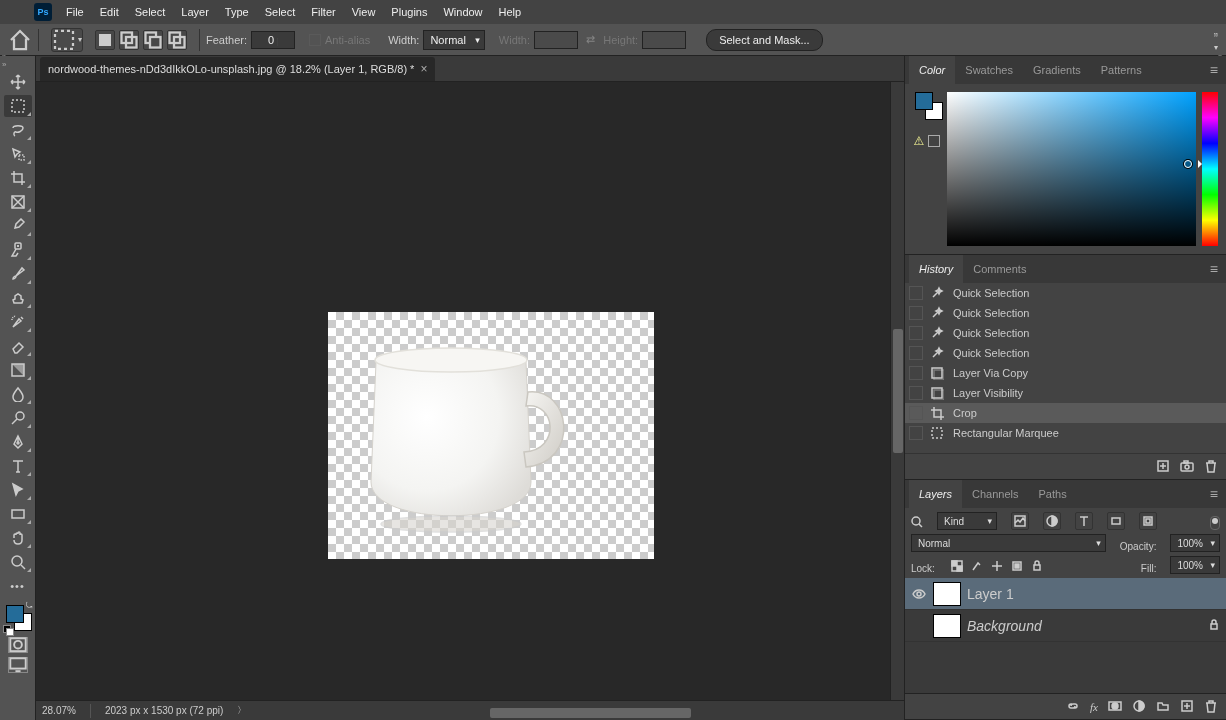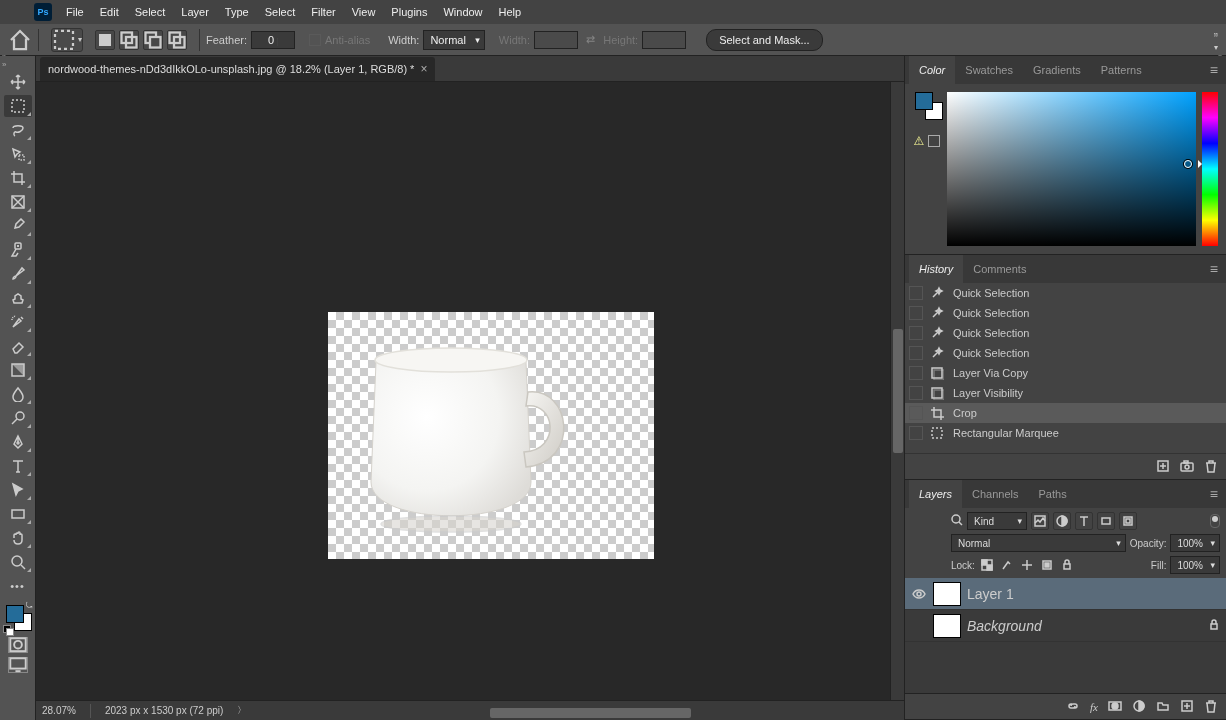--- a/index.html
+++ b/index.html
@@ -95,21 +95,21 @@
 .history-body { height:170px; overflow:auto; position:relative;}
 .history-item { height:20px; display:flex; align-items:center; padding-left:24px; gap:8px; color:#ccc;}
 .history-item .visbox { width:14px;height:14px;border:1px solid #555;position:absolute;left:4px;}
 .history-item.active { background:#5a5a5a;}
 .history-item .icon { width:16px;height:16px;display:flex;align-items:center;justify-content:center;}
 .history-footer { height:26px; display:flex; justify-content:flex-end; align-items:center; gap:10px; padding:0 8px; border-top:1px solid #333;}
 .history-footer svg { width:14px;height:14px;}
 
 .layers-body { flex:1; display:flex; flex-direction:column;}
 .layers-controls { padding:4px 6px; display:flex; flex-direction:column; gap:4px;}
-.layers-row { display:flex; align-items:center; gap:4px; font-size:10px; color:#ccc;margin-left:40px;}
+.layers-row { display:flex; align-items:flex-end; gap:14px; font-size:10px; color:#ccc;}
 .layers-row .grow { flex:1;}
 .lselect { height:18px; background:#3a3a3a;border:1px solid #222;color:#ddd;padding:0 16px 0 6px;display:flex;align-items:center;position:relative;min-width:60px;}
 .lselect::after{content:"▾";position:absolute;right:4px;font-size:9px;}
 .lfilter-icon { width:18px;height:18px;border:1px solid #333;border-radius:2px;display:flex;align-items:center;justify-content:center;}
 .lock-icons { display:flex; gap:4px;}
 .lock-icons .li { width:16px;height:16px;display:flex;align-items:center;justify-content:center;}
 
 .layer-list { flex:1; background:#3a3a3a; overflow:auto;}
 .layer { height:32px; display:flex; align-items:center; padding:0 6px; gap:6px; border-bottom:1px solid #333;}
 .layer.selected { background:#5a6b7a;}

